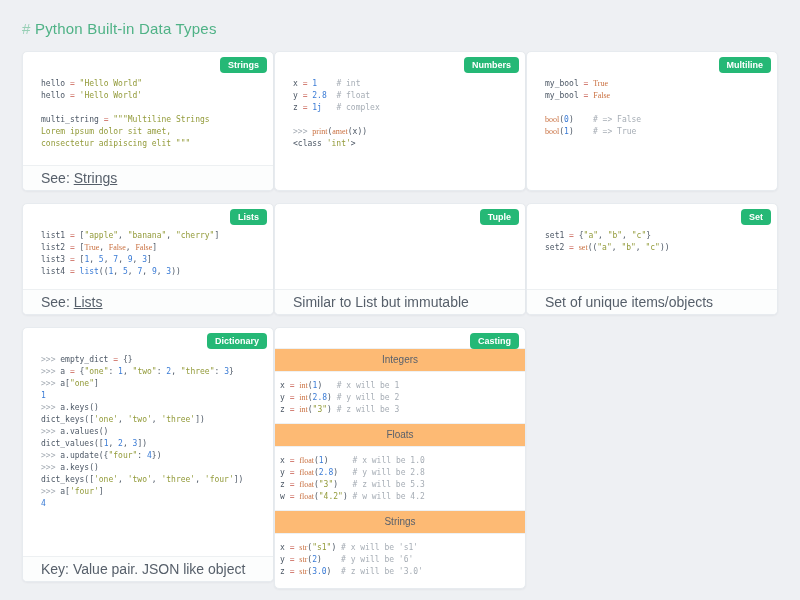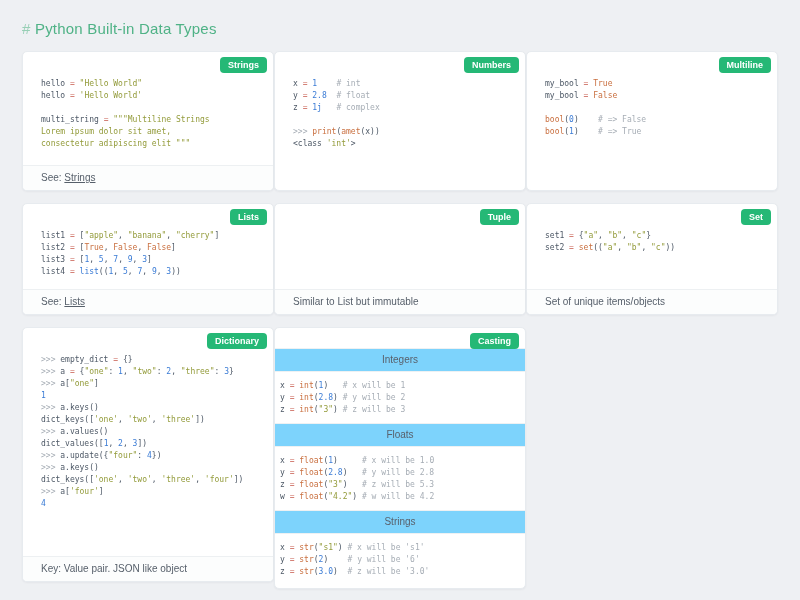--- a/index.html
+++ b/index.html
@@ -33,33 +33,33 @@
   pre.code {
     font-family:"DejaVu Sans Mono","Liberation Mono",monospace;
     font-size:8px; line-height:12px; white-space:pre;
     color: var(--code-plain, #4d5866);
     padding:26px 18px 8px 18px; overflow:hidden;
   }
   pre.code.mid { padding:8px 18px 7px 5px; }
   .badge-row { height:20px; flex:none; }
   .subheader {
     text-align:center; font-size:10px; line-height:12px;
-    color:#59616c; padding:5px 3px; background:#7dd3fc;
+    color:#59616c; padding:5px 3px; background:#fdba74;
     border-top:1px solid #eef1f3; border-bottom:1px solid #eef1f3;
   }
   .card-footer {
     margin-top:auto; border-top:1px solid #edf0f2; background:#fcfdfd;
-    padding:6px 18px; font-size:10px; line-height:12px; color:#565f6a;
+    padding:6px 18px; font-size:14px; line-height:12px; color:#565f6a;
   }
   .flink { color:inherit; text-decoration:underline; cursor:pointer; }
   
   .tk-c { color: var(--code-comment, #a6adb5); }
   .tk-s { color: var(--code-string, #939b3a); }
   .tk-n { color: var(--code-number, #3a7bd5); }
-  .tk-b { color: var(--code-builtin, #c96f3f); }
+  .tk-b { color: var(--code-builtin, #c96f3f); font-family: Liberation Serif, serif; }
   .tk-t { color: var(--code-number, #3a7bd5); }
   .tk-p { color: var(--code-prompt, #a6adb5); }
   .tk-o { color: var(--code-operator, #c75c4f); }
 </style>
 </head>
 <body>
 
 <div class="page">
   <h1 class="page-title"><span class="hash">#</span> <span>Python Built-in Data Types</span></h1>
 

